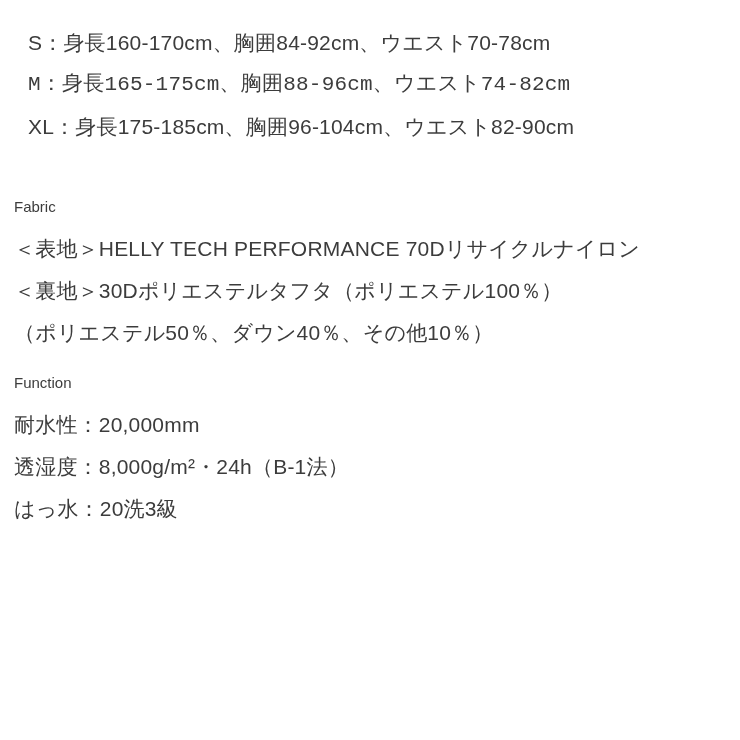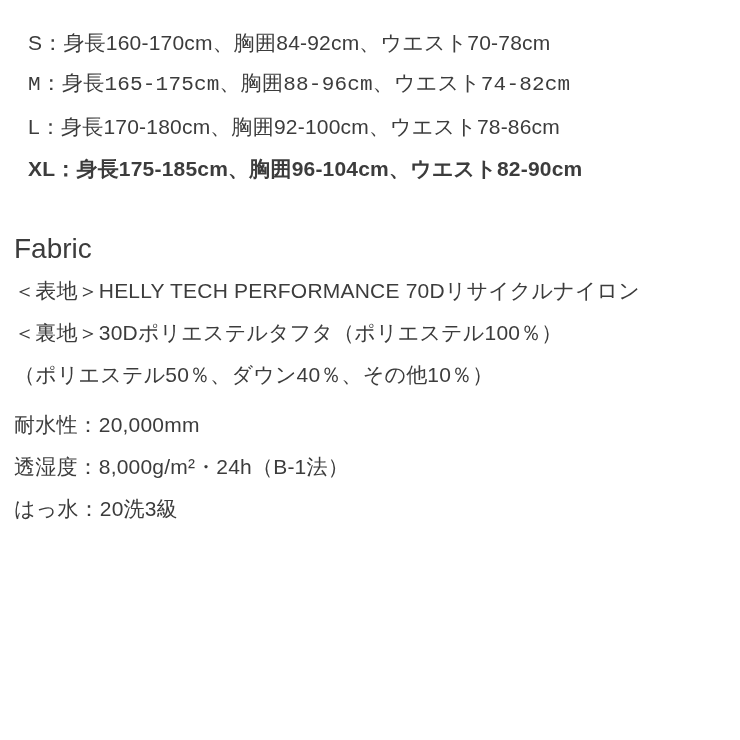--- a/index.html
+++ b/index.html
@@ -26,21 +26,21 @@
     line-height: 42px;
     letter-spacing: 0.2px;
     white-space: nowrap;
     color: #3c3c3c;
     font-weight: 400;
   }
   .size-line {
     padding-left: 14px;
   }
   .section-head {
-    font-size: 28px;
+    font-size: 15px;
     line-height: 42px;
     color: #3c3c3c;
     white-space: nowrap;
   }
   .block {
     margin: 0;
     padding: 0;
   }
   .gap-lg {
     height: 38px;
@@ -54,34 +54,34 @@
   .sizes .line:nth-child(4) { padding-left: 14px; font-weight: bold; }
 </style>
 </head>
 <body>
 
 <div class="page">
 
   <div class="block sizes">
     <div class="line size-line">S：身長160-170cm、胸囲84-92cm、ウエスト70-78cm</div>
     <div class="line size-line">M：身長165-175cm、胸囲88-96cm、ウエスト74-82cm</div>
-    <div class="line size-line">L：身長170-180cm、胸囲92-100cm、ウエスト78-86cm</div>
     <div class="line size-line">XL：身長175-185cm、胸囲96-104cm、ウエスト82-90cm</div>
   </div>
 
   <div class="gap-lg"></div>
 
   <div class="block">
     <div class="section-head">Fabric</div>
     <div class="line">＜表地＞HELLY TECH PERFORMANCE 70Dリサイクルナイロン</div>
     <div class="line">＜裏地＞30Dポリエステルタフタ（ポリエステル100％）</div>
     <div class="line">（ポリエステル50％、ダウン40％、その他10％）</div>
   </div>
 
   <div class="gap-sm"></div>
 
   <div class="block">
+    <div class="section-head">Function</div>
     <div class="line">耐水性：20,000mm</div>
     <div class="line">透湿度：8,000g/m²・24h（B-1法）</div>
     <div class="line">はっ水：20洗3級</div>
   </div>
 
 </div>
 
 </body></html>

